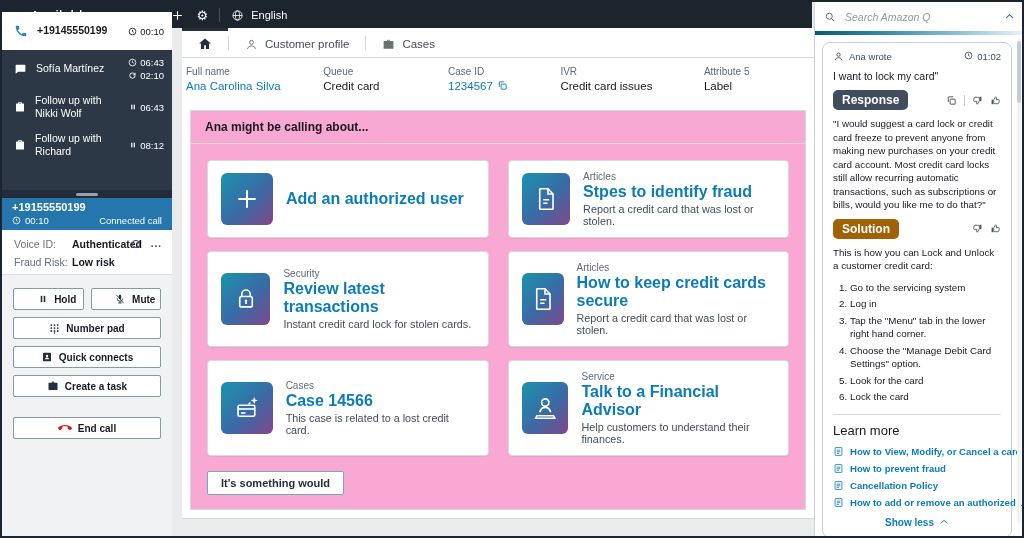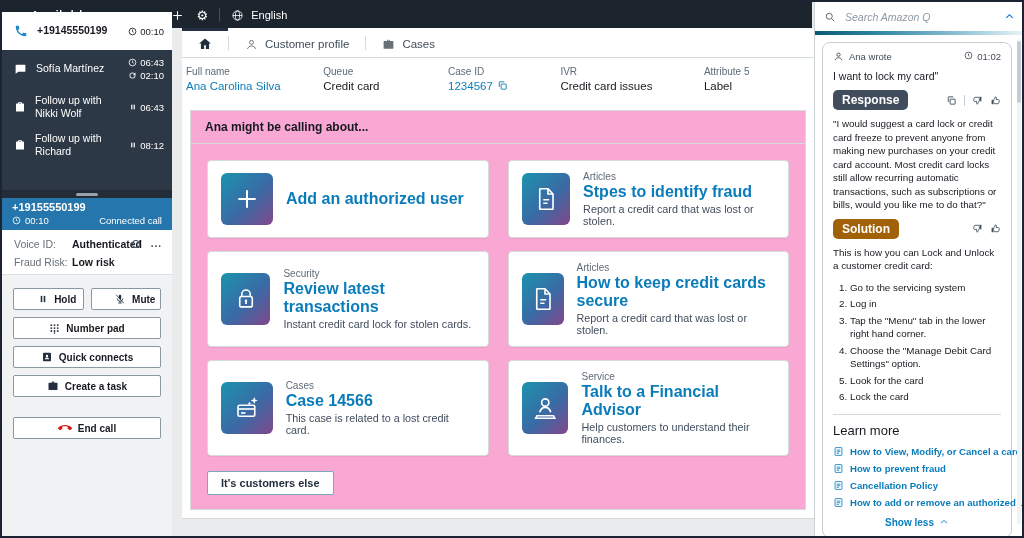--- a/index.html
+++ b/index.html
@@ -450,21 +450,21 @@
                 </svg>
             </div>
             <div>
               <div class="card-cat">Service</div>
               <div class="card-title">Talk to a Financial Advisor</div>
               <div class="card-desc">Help customers to understand their finances.</div>
             </div>
           </div>
         </div>
 
-        <button class="else-btn">It's customers else</button>
+        <button class="else-btn">It's something would</button>
       </div>
     </div>
   </div>
 
   <div class="right">
     <div class="q-search">
       <svg width="12" height="12" viewBox="0 0 24 24" fill="none" stroke="#5f6b7a" stroke-width="2">
           <circle cx="10.5" cy="10.5" r="6"></circle>
           <path d="M15 15l5.5 5.5"></path>
         </svg>

